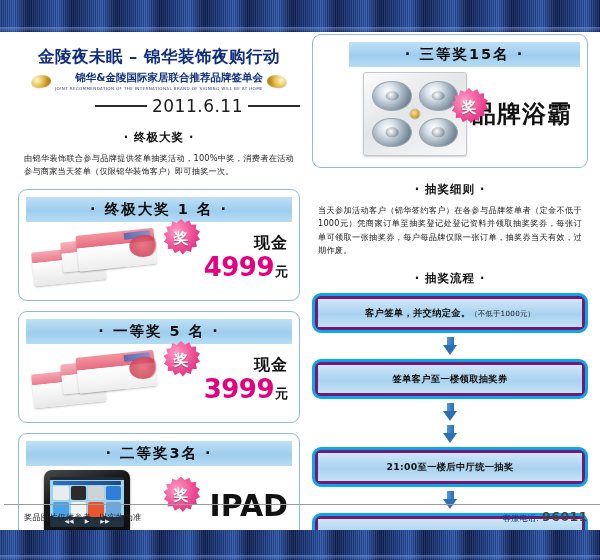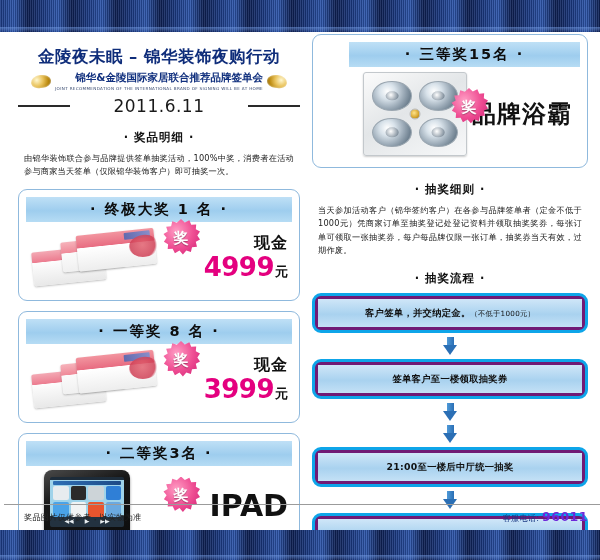--- a/index.html
+++ b/index.html
@@ -50,21 +50,21 @@
   }
   .orn.r { transform: rotate(8deg) scaleX(-1); }
   .title-sub-text { text-align: right; }
   .title-sub {
     color: #11307e; font-weight: bold; font-size: 10.5px; letter-spacing: 0; white-space: nowrap;
   }
   .title-sub-en {
     color: #36486e; font-size: 4.1px; letter-spacing: .35px; white-space: nowrap; margin-top: 1px;
   }
   .date-row {
-    display: flex; align-items: center; justify-content: space-between; gap: 5px; margin-top: 5px;
+    display: flex; align-items: center; justify-content: flex-end; gap: 5px; margin-top: 5px;
   }
   .date-rule { width: 52px; height: 2px; background: #2a2a2a; }
   .date-text { font-size: 17px; color: #1a1a1a; font-weight: normal; letter-spacing: .5px; }
 
   
   .sec-head {
     text-align: center; font-size: 11.5px; font-weight: bold; color: #111;
     margin: 14px 0 7px; letter-spacing: 1px;
   }
   .para {
@@ -225,21 +225,21 @@
     position: absolute; left: 4px; bottom: 30px; width: 600px; height: 26px;
     border-top: 1px solid #9b9b9b;
   }
   .footer-note {
     position: absolute; left: 20px; top: 7px; font-size: 8.2px; color: #222; letter-spacing: .2px;
   }
   .footer-tel {
     position: absolute; right: 16px; top: 4px; font-size: 8.2px; color: #1b3a84; letter-spacing: .2px;
   }
   .footer-tel .num {
-    font-size: 12.5px; font-weight: bold; color: #6d28d9; letter-spacing: .5px;
+    font-size: 12.5px; font-weight: bold; color: #404040; letter-spacing: .5px;
   }
 </style>
 </head>
 <body>
 
 <div class="poster">
 
   <div class="banner top">
     <div class="sheen"></div>
   </div>
@@ -258,21 +258,21 @@
         </span>
         <span class="orn r"></span>
       </div>
 
       <div class="date-row">
         <span class="date-rule"></span>
         <span class="date-text">2011.6.11</span>
         <span class="date-rule"></span>
       </div>
 
-      <div class="sec-head">· 奖品明细 ·</div>
+      <div class="sec-head">· 终极大奖 ·</div>
       <div class="para">由锦华装饰联合参与品牌提供签单抽奖活动，100%中奖，消费者在活动参与商家当天签单（仅限锦华装饰客户）即可抽奖一次。</div>
 
       <div class="prize-card">
         <div class="prize-bar">· 终极大奖 1 名 ·</div>
         <div class="prize-body">
           <div class="money">
             <div class="bundle b1"></div>
             <div class="bundle b3"></div>
             <div class="bundle b2">
                 <span class="strip"></span>
@@ -283,21 +283,21 @@
             <div class="seal">奖</div>
             <div class="cash-label">现金</div>
             <div class="cash-amount">
               <span class="num">4999</span><span class="unit">元</span>
             </div>
           </div>
         </div>
       </div>
 
       <div class="prize-card">
-        <div class="prize-bar">· 一等奖 8 名 ·</div>
+        <div class="prize-bar">· 一等奖 5 名 ·</div>
         <div class="prize-body">
           <div class="money">
             <div class="bundle b1"></div>
             <div class="bundle b3"></div>
             <div class="bundle b2">
                 <span class="strip"></span>
                 <span class="face"></span>
               </div>
           </div>
           <div class="prize-right">

